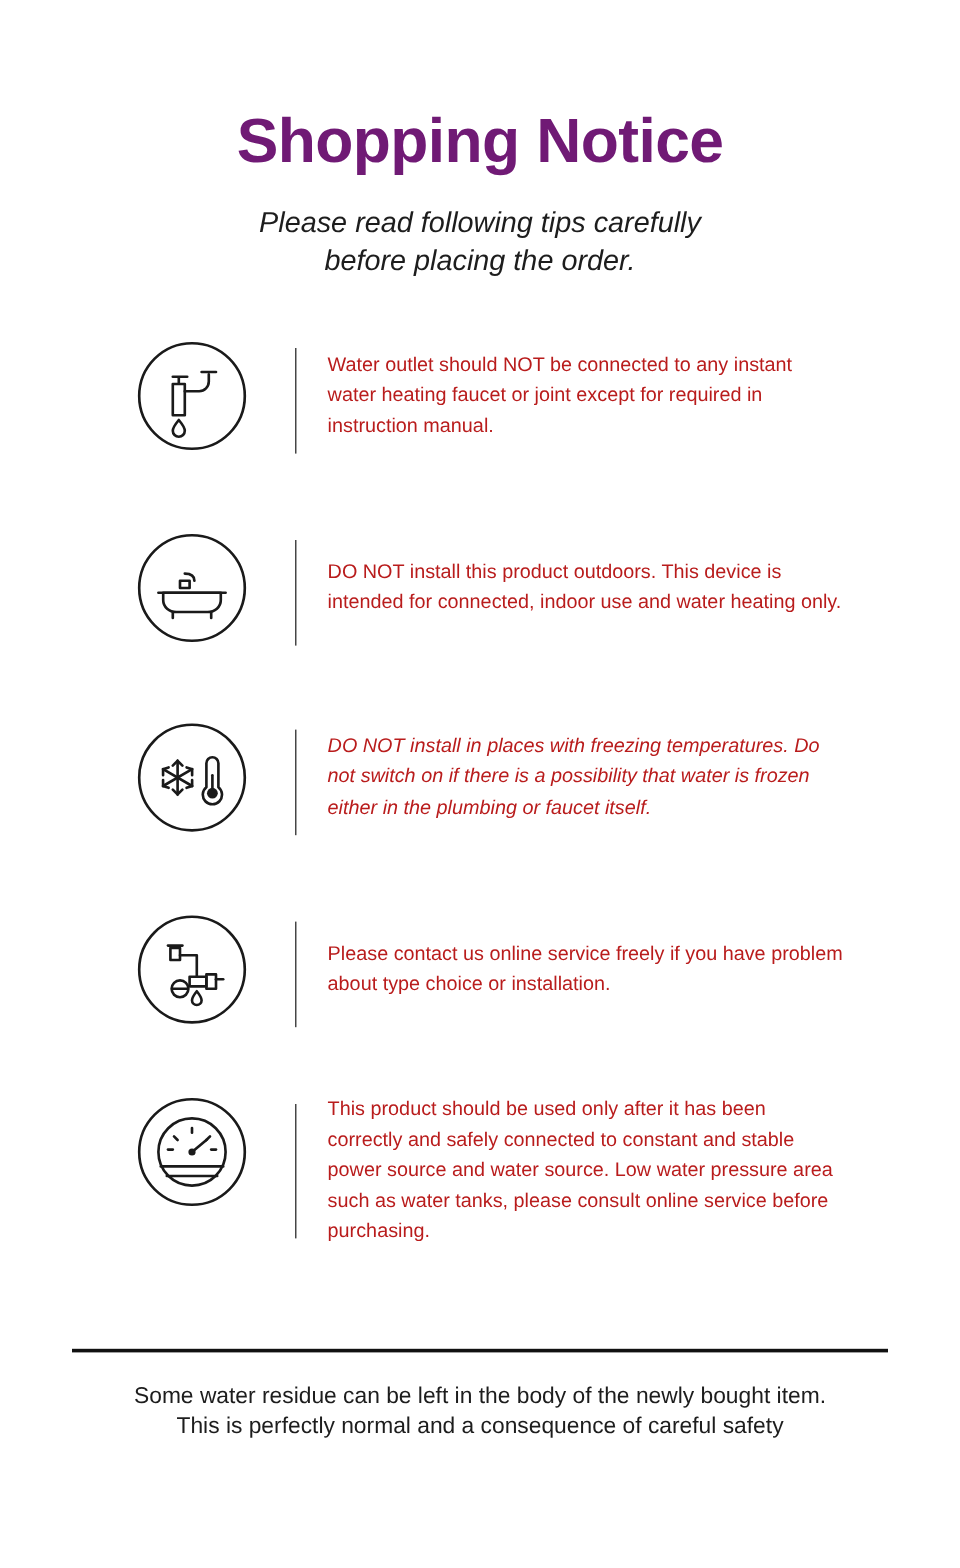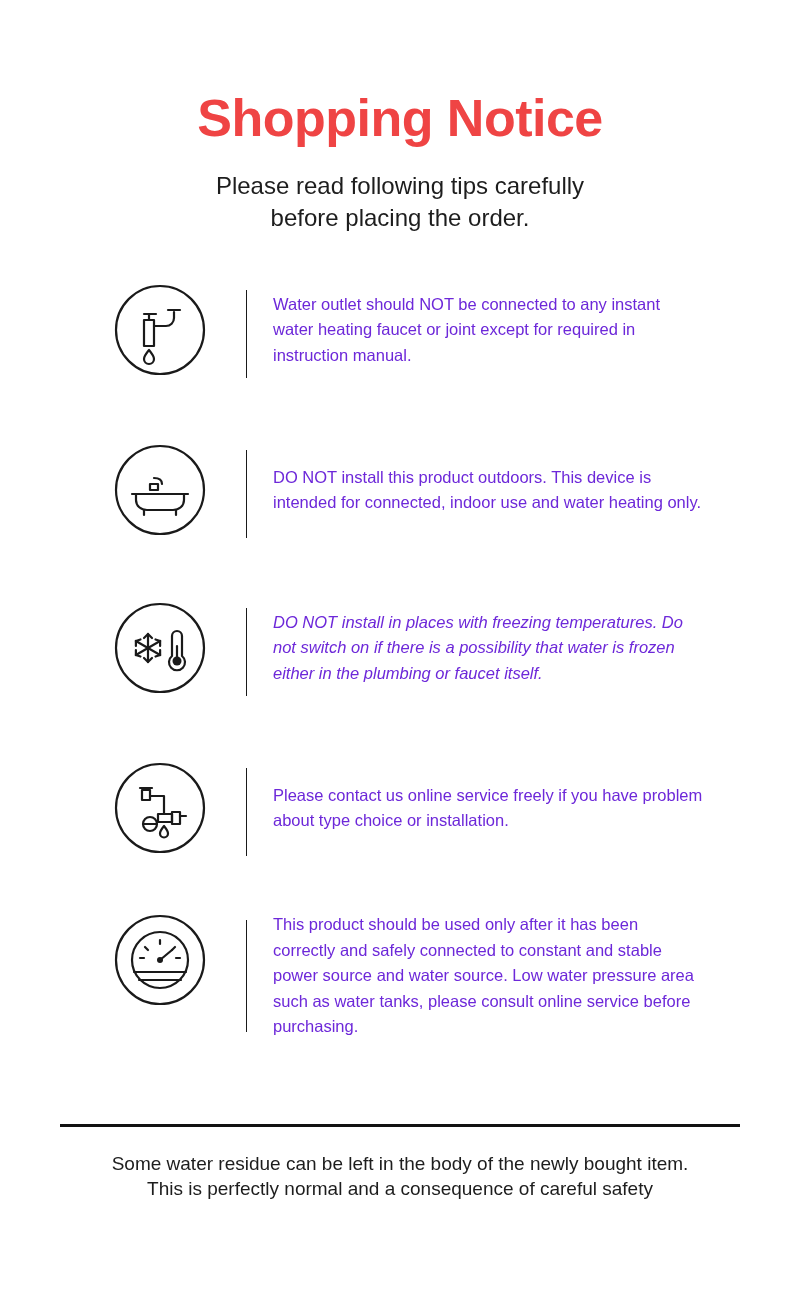--- a/index.html
+++ b/index.html
@@ -22,30 +22,31 @@
     padding: 0;
     position: relative;
   }
   .title {
     text-align: center;
     font-size: 52px;
     font-weight: bold;
     letter-spacing: -0.5px;
     margin: 0;
     padding-top: 88px;
-    color: #ef4444;
+    color: #701a75;
   }
   .subtitle {
     text-align: center;
     font-size: 24px;
     line-height: 32px;
     margin: 0;
     padding-top: 22px;
     color: #1d1d1d;
     font-weight: 400;
+    font-style: italic;
   }
   .subtitle .line {
     display: block;
   }
   .tips {
     margin-top: 48px;
   }
   .tip {
     display: flex;
     align-items: flex-start;
@@ -68,21 +69,21 @@
     flex: 0 0 1px;
     width: 2px;
     background: #1a1a1a;
     align-self: stretch;
     margin: 8px 0 8px 38px;
   }
   .tip-text {
     flex: 1 1 auto;
     font-size: 16.5px;
     line-height: 25.5px;
-    color: #6d28d9;
+    color: #b91c1c;
     padding-left: 26px;
     display: flex;
     align-items: center;
     min-height: 96px;
   }
   .tip-text span { display: block; }
 
   
   .tip-1 { margin-top: 0; }
   .tip-2 { margin-top: 56px; }

